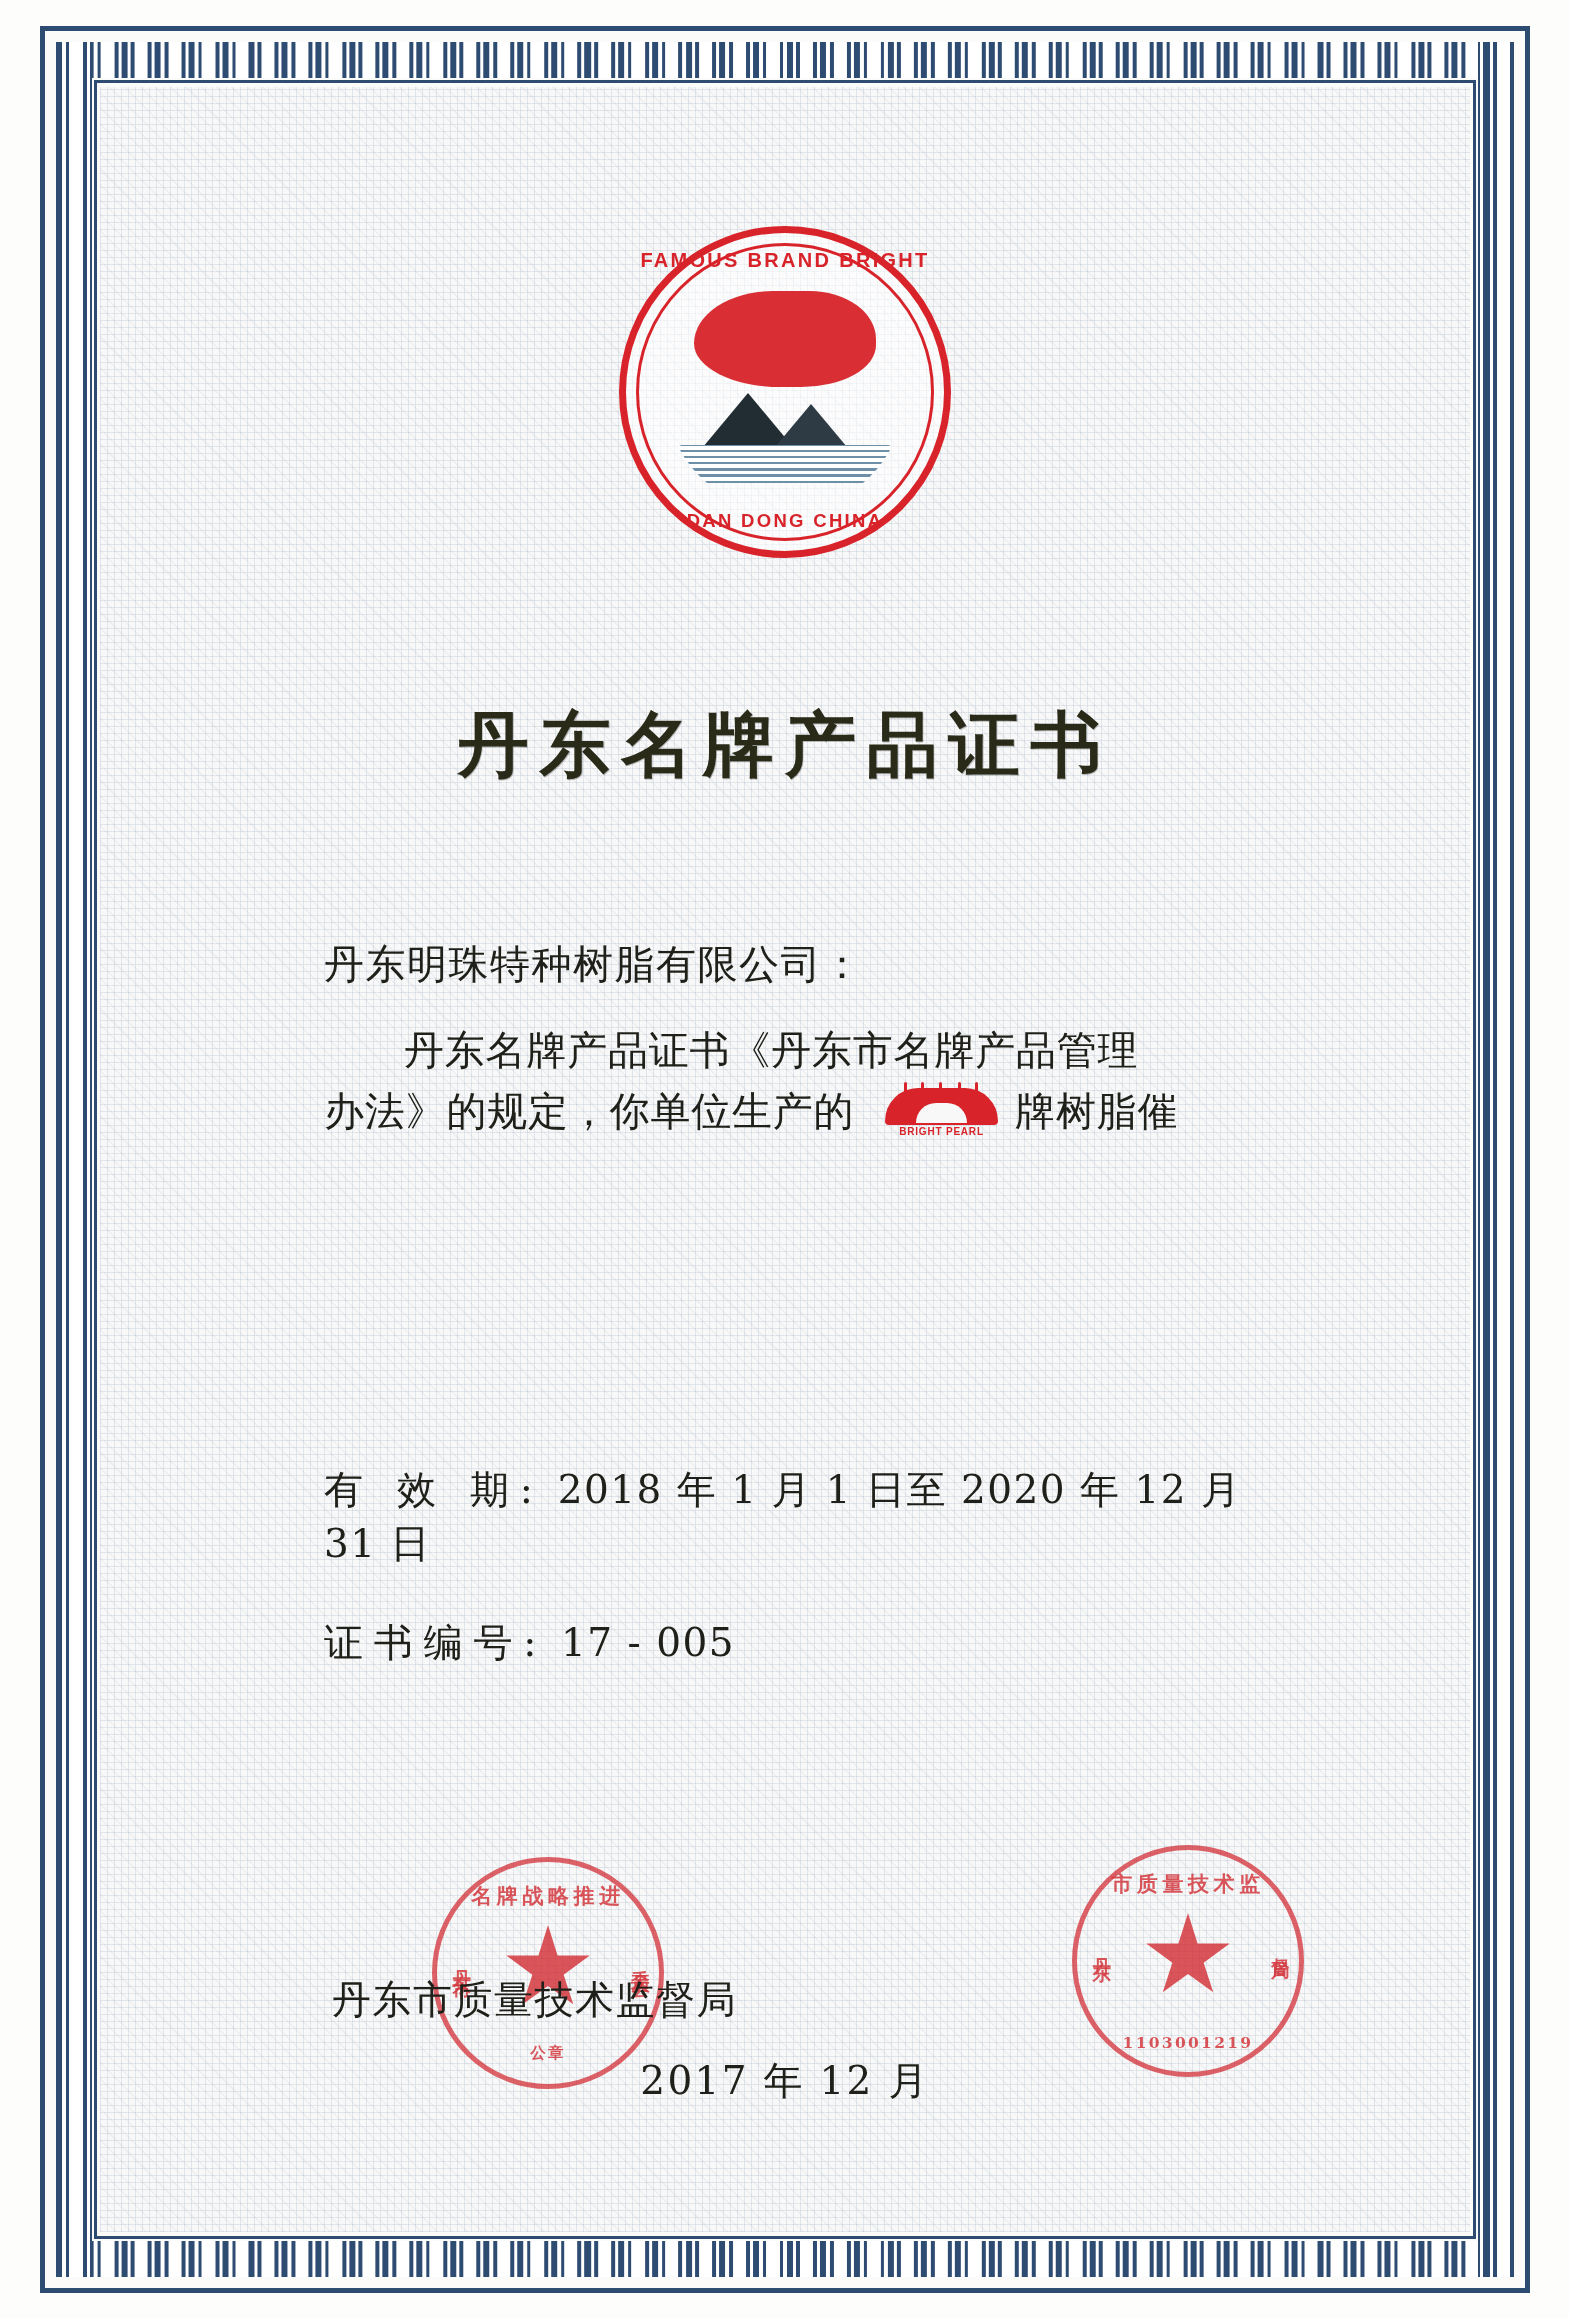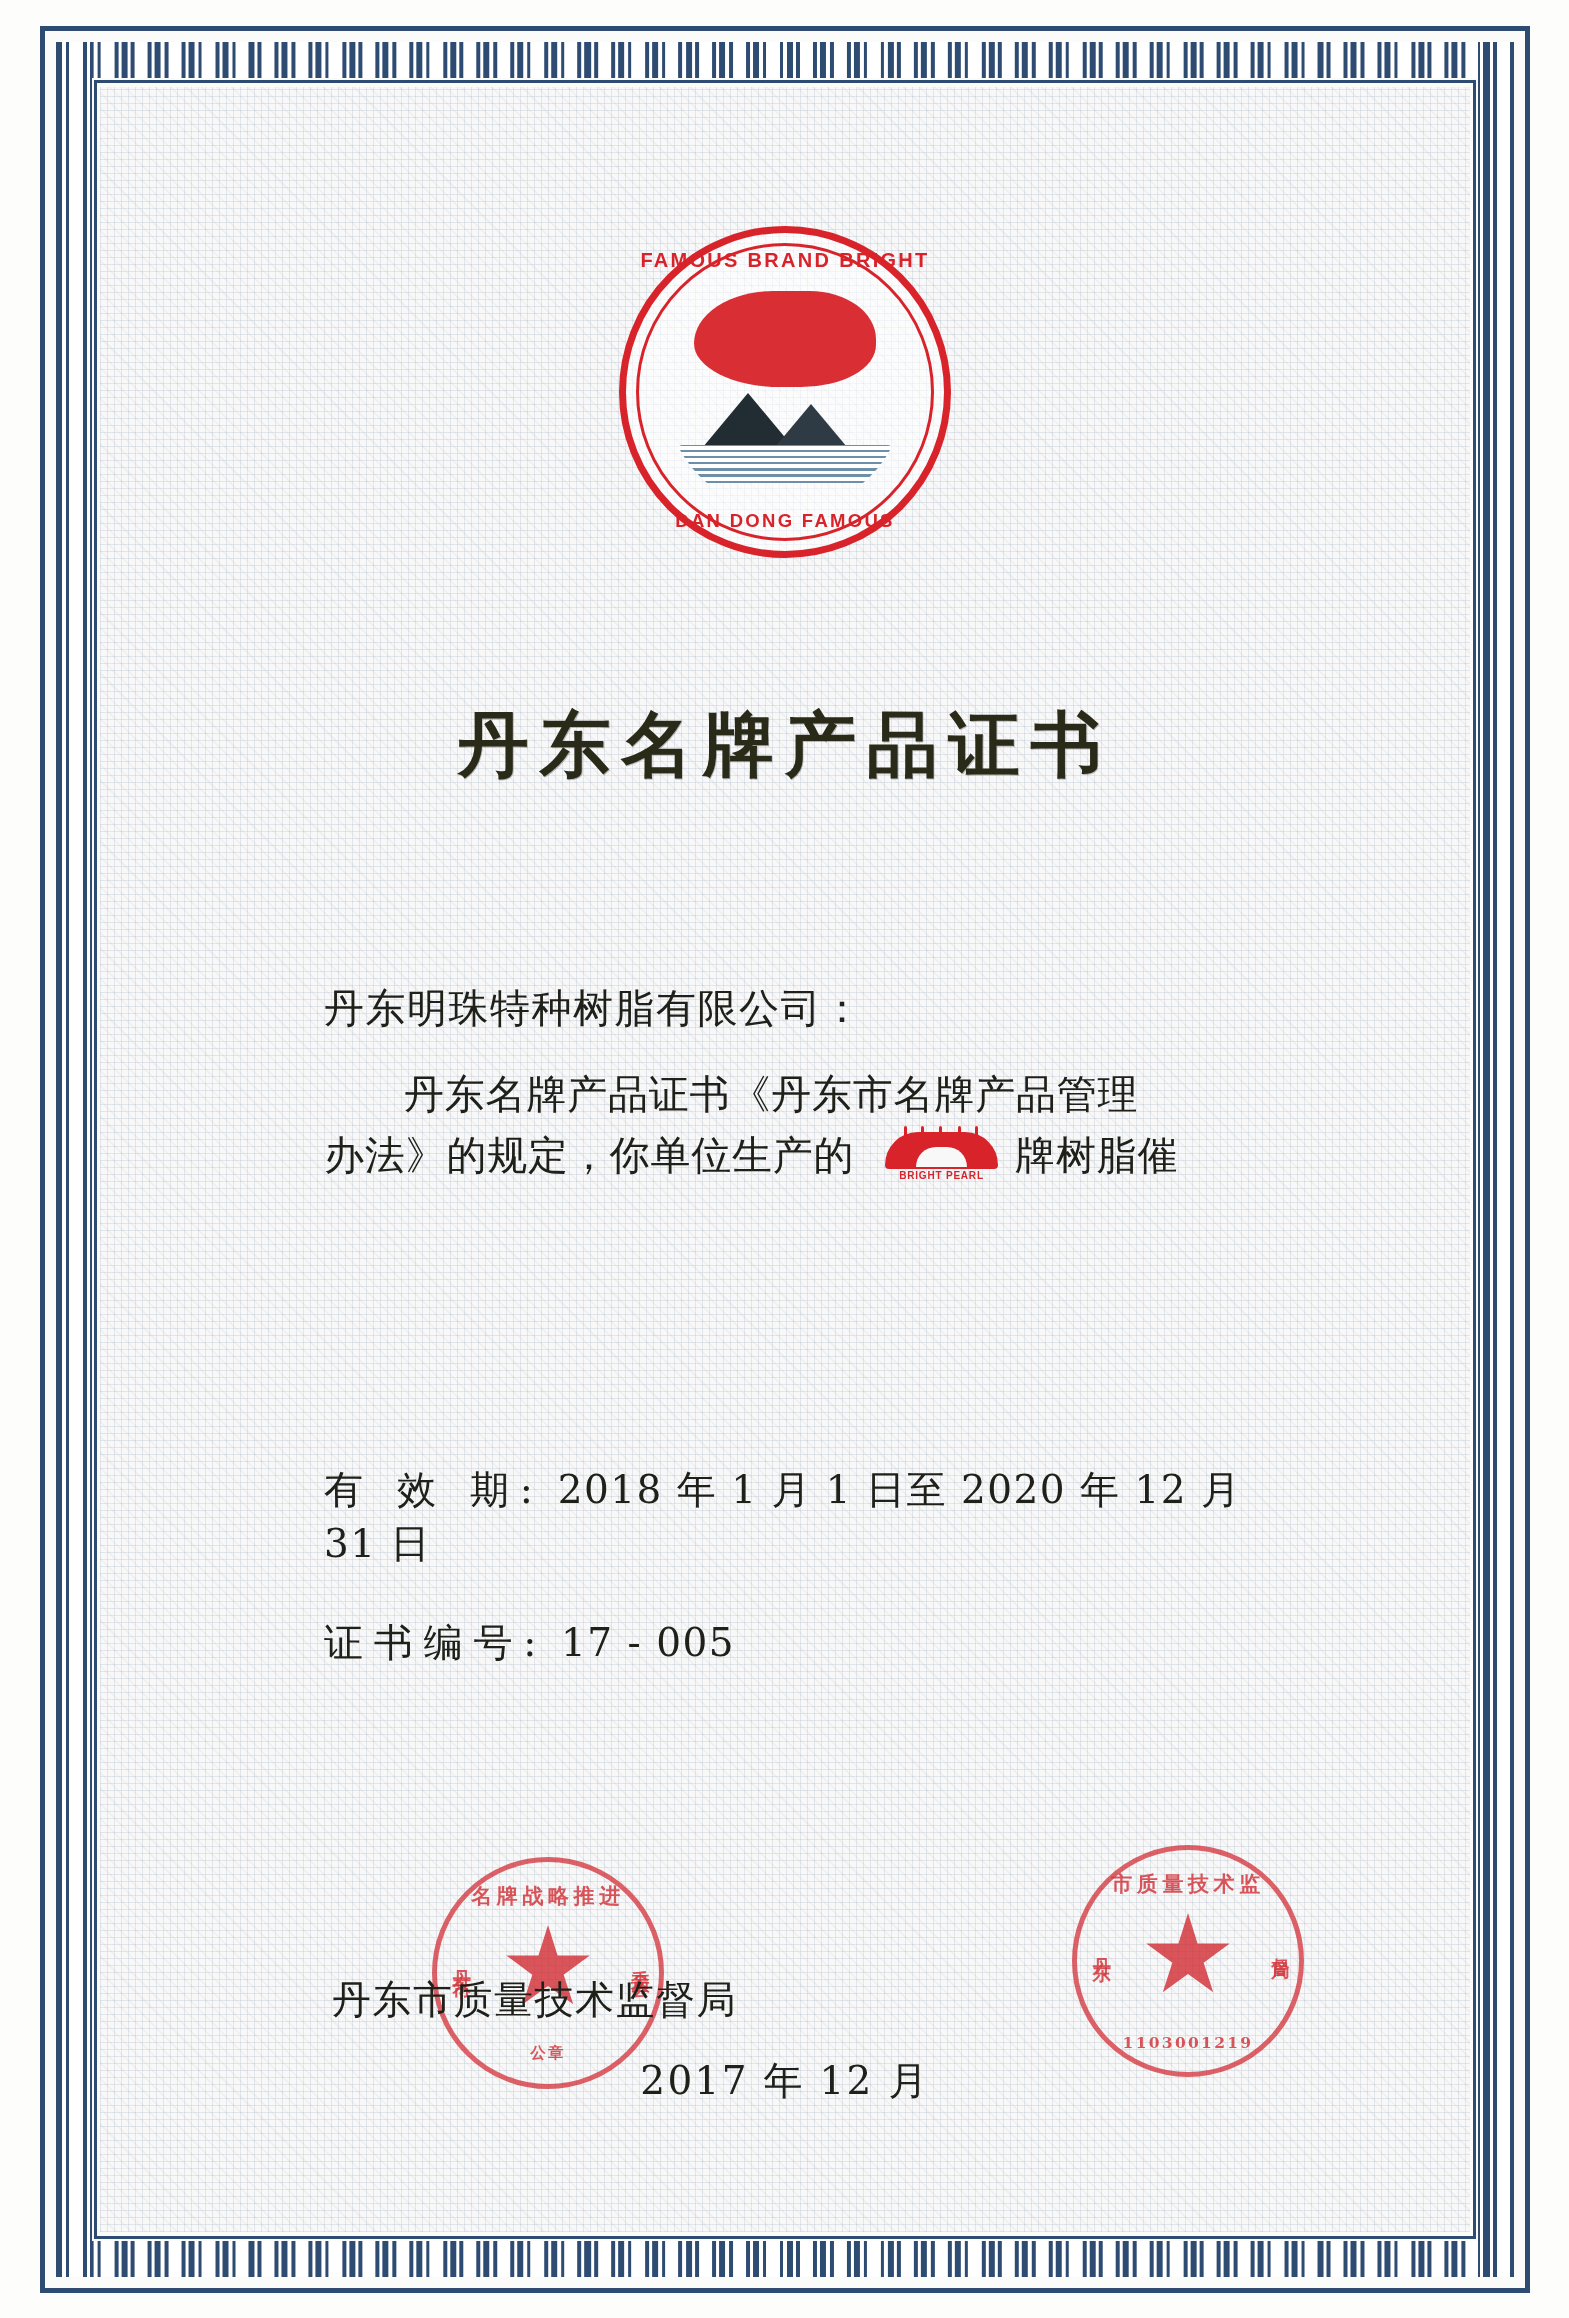--- a/index.html
+++ b/index.html
@@ -185,21 +185,21 @@
     letter-spacing: 10.8px;
     color: #2a2a18;
     text-shadow: 0.8px 0.8px 0 rgba(0,0,0,0.25);
   }
 
   
   .body-block {
     position: absolute;
     left: 224px;
     right: 178px;
-    top: 894px;
+    top: 850px;
   }
   .recipient {
     font-size: 40px;
     letter-spacing: 1.5px;
     color: #20201a;
     margin-bottom: 28px;
     font-family: "DejaVu Serif", serif;
   }
   .para {
     font-size: 40px;
@@ -348,21 +348,21 @@
     <div class="emblem-wrap">
       <div class="emblem-ring"></div>
       <div class="emblem-ring2"></div>
       <div class="emblem-inner">
         <div class="emblem-landmass"></div>
         <div class="emblem-mountain"></div>
         <div class="emblem-mountain2"></div>
         <div class="emblem-water"></div>
       </div>
       <div class="emblem-arc-top">FAMOUS BRAND BRIGHT</div>
-      <div class="emblem-arc-bottom">DAN DONG FAMOUS</div>
+      <div class="emblem-arc-bottom">DAN DONG CHINA</div>
     </div>
 
     <div class="cert-title">丹东名牌产品证书</div>
 
     <div class="body-block">
       <div class="recipient">丹东明珠特种树脂有限公司：</div>
       <div class="para">
         <span class="indent"></span><span>丹东名牌产品证书《丹东市名牌产品管理</span><br>
         <span>办法》的规定，你单位生产的</span>
         <span class="inline-logo">

